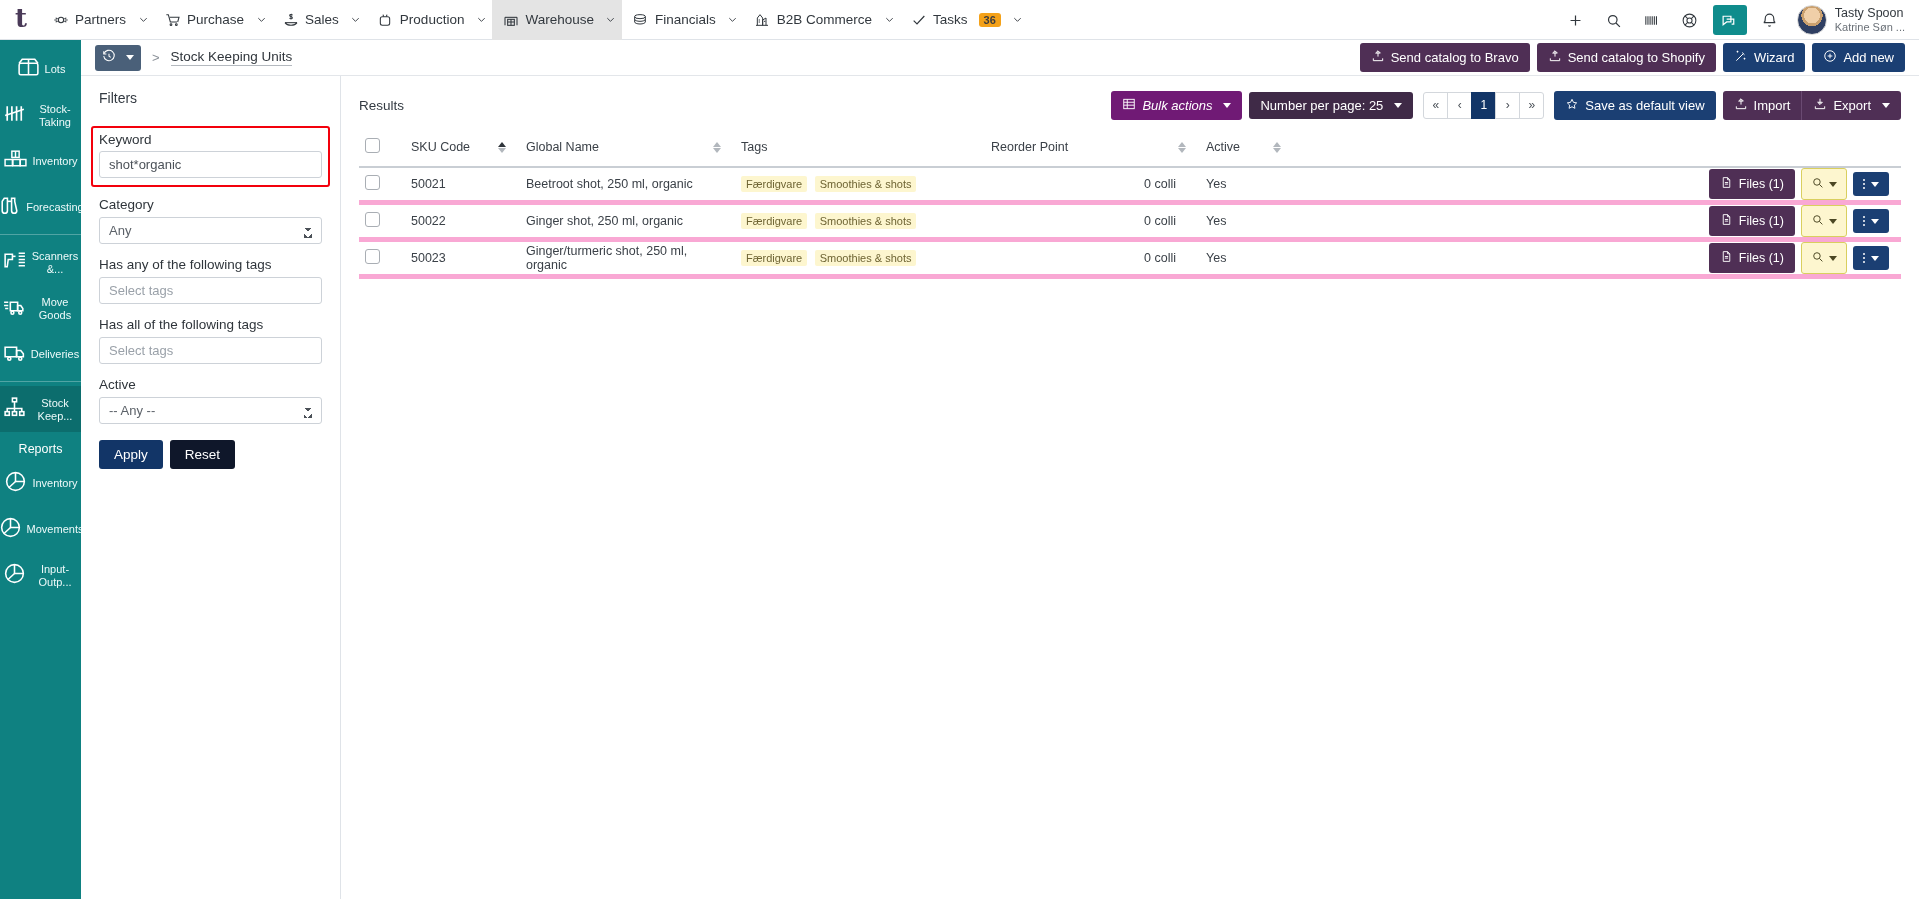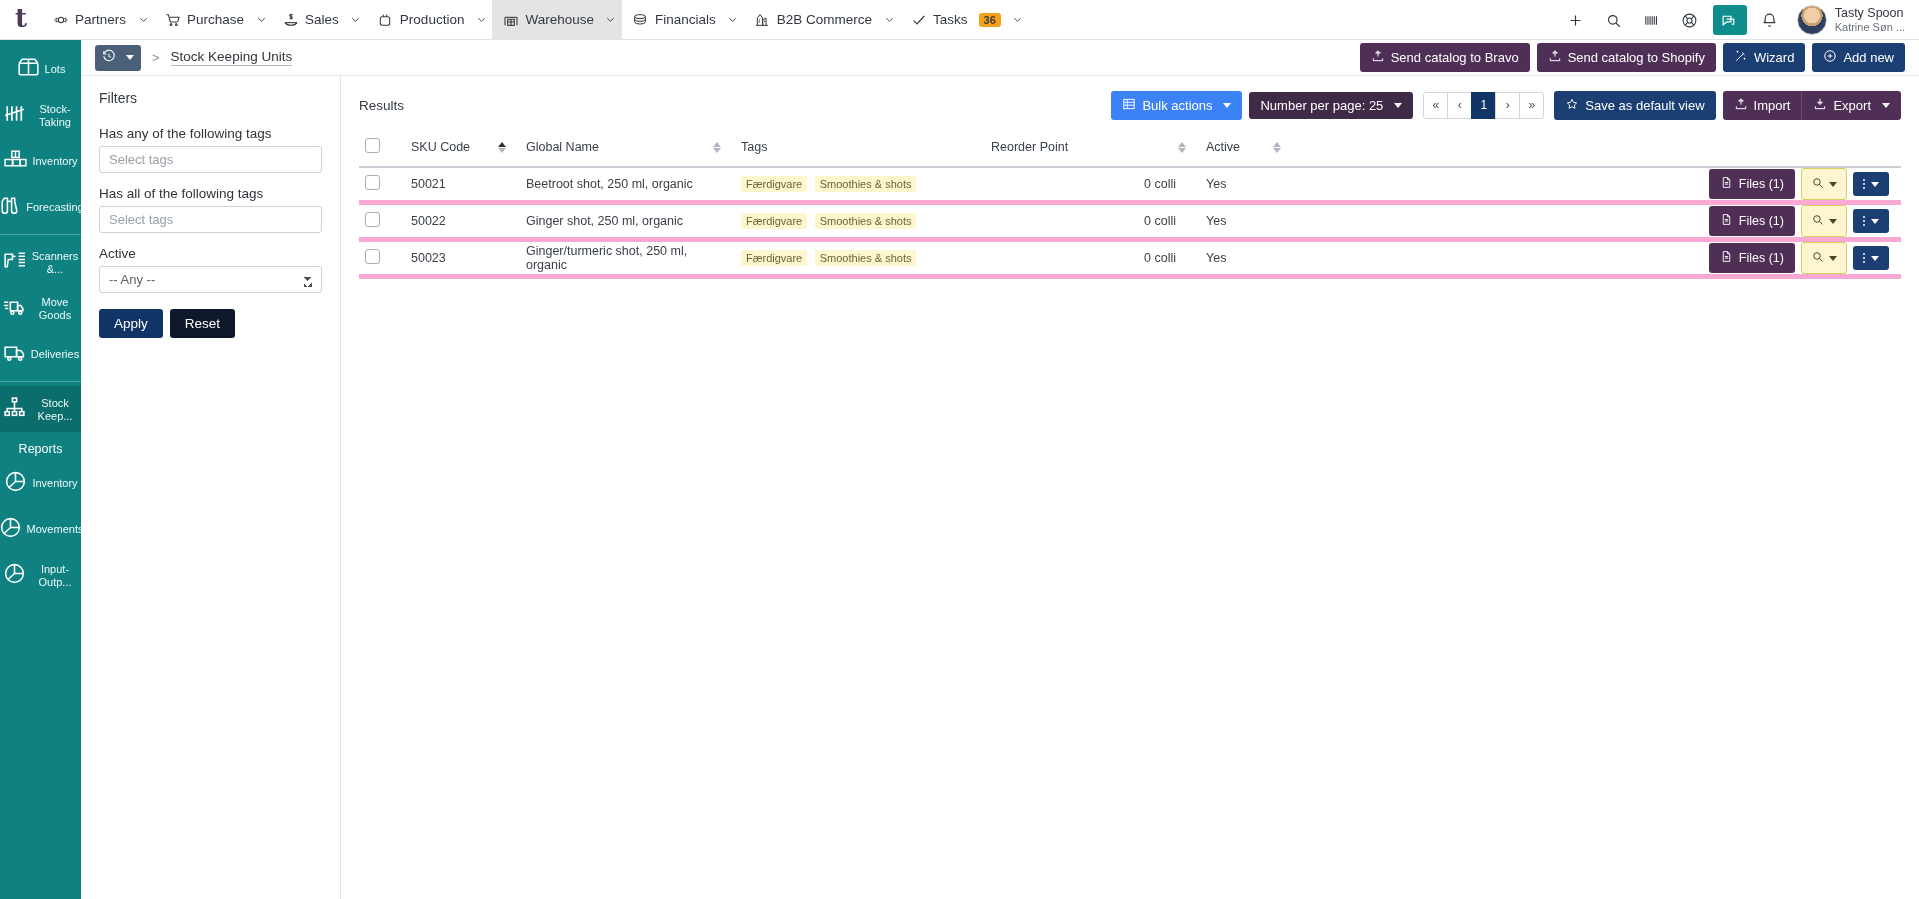--- a/index.html
+++ b/index.html
@@ -172,21 +172,21 @@
   .btn-navy { background: #1b3f73; }
 
   
   .main {
     flex: 1; background: #fff; padding: 14px 18px 0 18px;
     min-width: 0; position: relative;
   }
   .results-head { display: flex; align-items: center; height: 30px; }
   .results-title { font-size: 13.5px; color: #333a42; }
   .results-tools { margin-left: auto; display: flex; align-items: center; gap: 7px; }
-  .btn-bulk { background: #3b82f6; }
+  .btn-bulk { background: #701a75; font-style: italic; }
   .btn-npp { background: #3f2a47; }
   .caret-dn {
     display: inline-block; width: 0; height: 0;
     border-left: 4px solid transparent; border-right: 4px solid transparent;
     border-top: 5px solid currentColor; margin-left: 5px;
   }
   .pager { display: flex; margin: 0 3px; }
   .pg {
     min-width: 25px; height: 27px; border: 1px solid #d3d7dc;
     display: flex; align-items: center; justify-content: center;
@@ -633,22 +633,32 @@
             <path d="M12 12L5.5 18"></path>
           </svg>
       </span>
       <span class="sb-label">Input-Outp...</span>
     </div>
   </div>
 
   <div class="filters" style="padding-top:50px;">
     <div class="filters-title">Filters</div>
 
-
-
+    <div class="f-highlight">
+      <label class="f-label">Keyword</label>
+      <input class="f-input" type="text" value="shot*organic" style="">
+    </div>
+
+
+    <div class="f-group">
+      <label class="f-label">Category</label>
+      <select class="f-select">
+        <option>Any</option>
+      </select>
+    </div>
 
     <div class="f-group">
       <label class="f-label">Has any of the following tags</label>
       <input class="f-input" type="text" placeholder="Select tags" style="">
     </div>
 
     <div class="f-group">
       <label class="f-label">Has all of the following tags</label>
       <input class="f-input" type="text" placeholder="Select tags" style="">
     </div>

